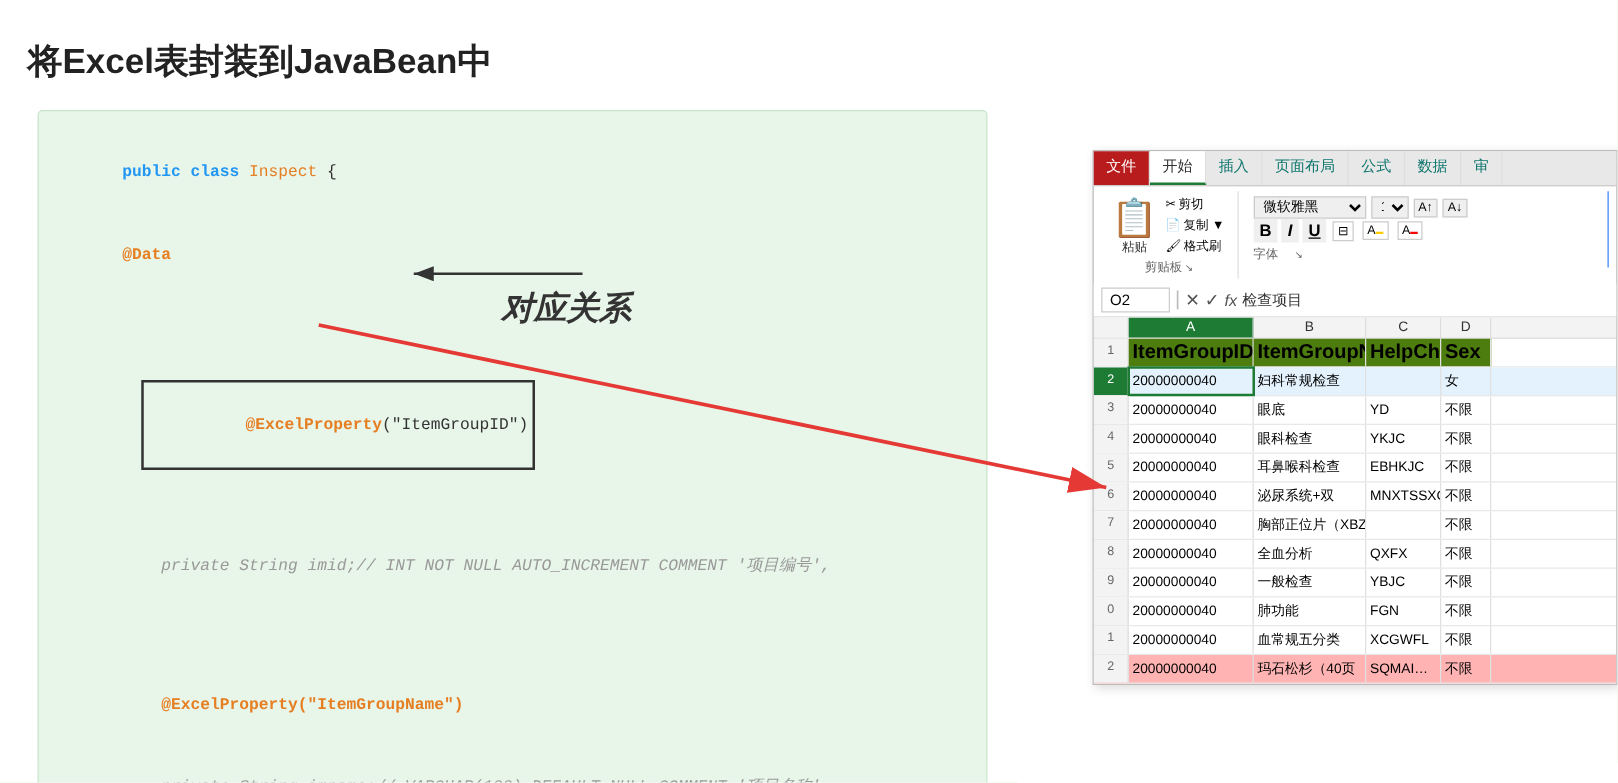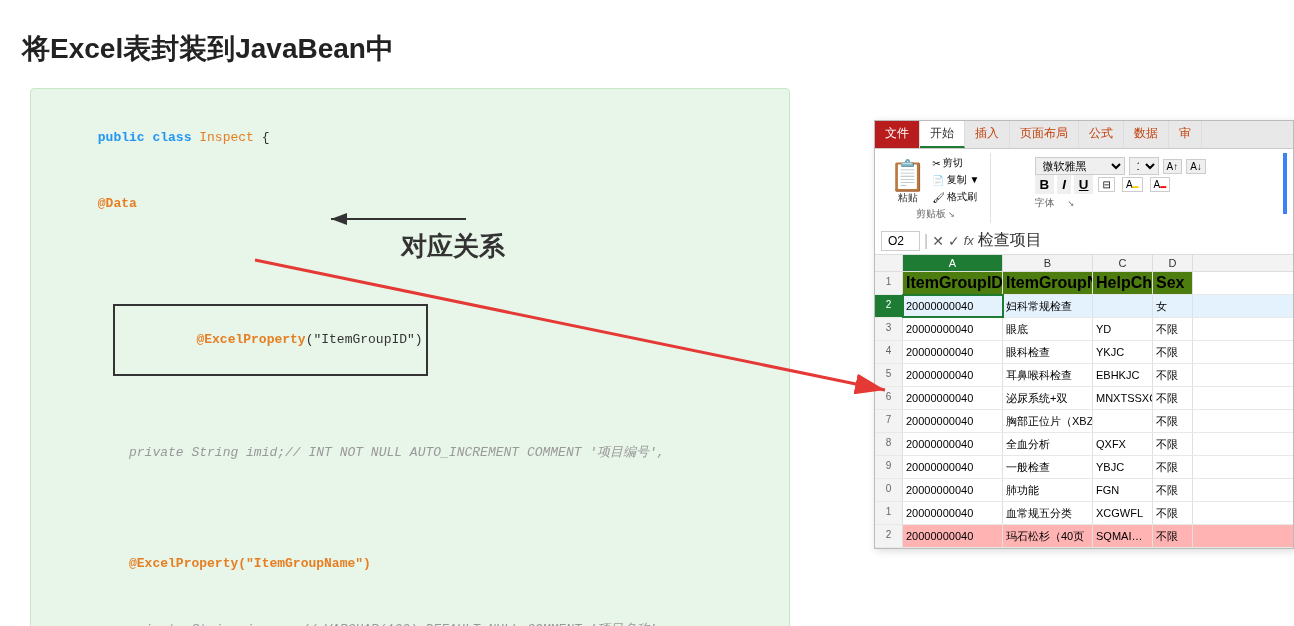--- a/index.html
+++ b/index.html
@@ -94,21 +94,21 @@
 
     .ribbon-tabs {
       display: flex;
       background: #e8e8e8;
       border-bottom: 1px solid #ccc;
     }
 
     .ribbon-tab {
       padding: 4px 10px;
       font-size: 12px;
-      color: #c2410c;
+      color: #0f766e;
       cursor: pointer;
       border-right: 1px solid #ddd;
     }
 
     .ribbon-tab.active {
       background: #fff;
       color: #333;
       border-bottom: 2px solid #1e7b34;
     }
 
@@ -203,33 +203,33 @@
       border-bottom: 1px solid #ddd;
       padding: 3px 6px;
       gap: 4px;
       font-size: 12px;
       background: #fff;
     }
 
     .cell-ref {
       border: 1px solid #ccc;
       padding: 2px 6px;
-      width: 39px;
+      width: 55px;
       font-size: 12px;
     }
 
     .fx-label {
       font-style: italic;
       font-size: 13px;
       color: #555;
     }
 
     .formula-content {
       flex: 1;
-      font-size: 16px;
+      font-size: 12px;
       color: #333;
     }
 
     
     .sheet-grid {
       overflow: hidden;
     }
 
     .col-header {
       display: flex;
@@ -352,21 +352,21 @@
     </div>
     <div class="code-line">&nbsp;</div>
     <div class="code-line">&nbsp;</div>
     <div class="code-line">
       <span class="code-annotation">    @ExcelProperty("ItemGroupName")</span>
     </div>
     <div class="code-line">
       <span class="code-comment">    private String imname;// VARCHAR(100) DEFAULT NULL COMMENT '项目名称',</span>
     </div>
 
-    <div class="arrow-label" style="position:absolute; top:140px; left:370px; font-size:26px; font-weight:bold; color:#333; z-index:10;">对应关系</div>
+    <div class="arrow-label" style="position:absolute; top:140px; left:370px; font-size:26px; font-weight:bold; color:#333; z-index:10;font-style:italic;">对应关系</div>
 
     <svg style="position:absolute;top:105px;left:280px;pointer-events:none;" width="160" height="50">
       <defs>
         <marker id="arrowhead-small" markerWidth="8" markerHeight="6" refX="8" refY="3" orient="auto">
           <polygon points="0 0, 8 3, 0 6" fill="#333"></polygon>
         </marker>
       </defs>
       <line x1="155" y1="25" x2="20" y2="25" stroke="#333" stroke-width="2" marker-end="url(#arrowhead-small)"></line>
     </svg>
   </div>
@@ -407,21 +407,21 @@
             <span style="font-size:10px;"> 格式刷</span>
           </div>
         </div>
       </div>
       <div class="ribbon-group-label" style="display:flex;align-items:center;gap:2px;">
         <span>剪贴板</span>
         <span style="font-size:8px;">↘</span>
       </div>
     </div>
 
-    <div style="flex:1;padding:4px 6px;border-right:4px solid #3b82f6;margin-left:32px;">
+    <div style="flex:1;padding:4px 6px;border-right:1px solid #3b82f6;">
       <div class="font-row1">
         <select class="font-select">
           <option>微软雅黑</option>
         </select>
         <select class="font-size-select">
           <option>10</option>
         </select>
         <button style="font-size:10px;border:1px solid #ccc;padding:1px 3px;cursor:pointer;">A↑</button>
         <button style="font-size:10px;border:1px solid #ccc;padding:1px 3px;cursor:pointer;">A↓</button>
       </div>

